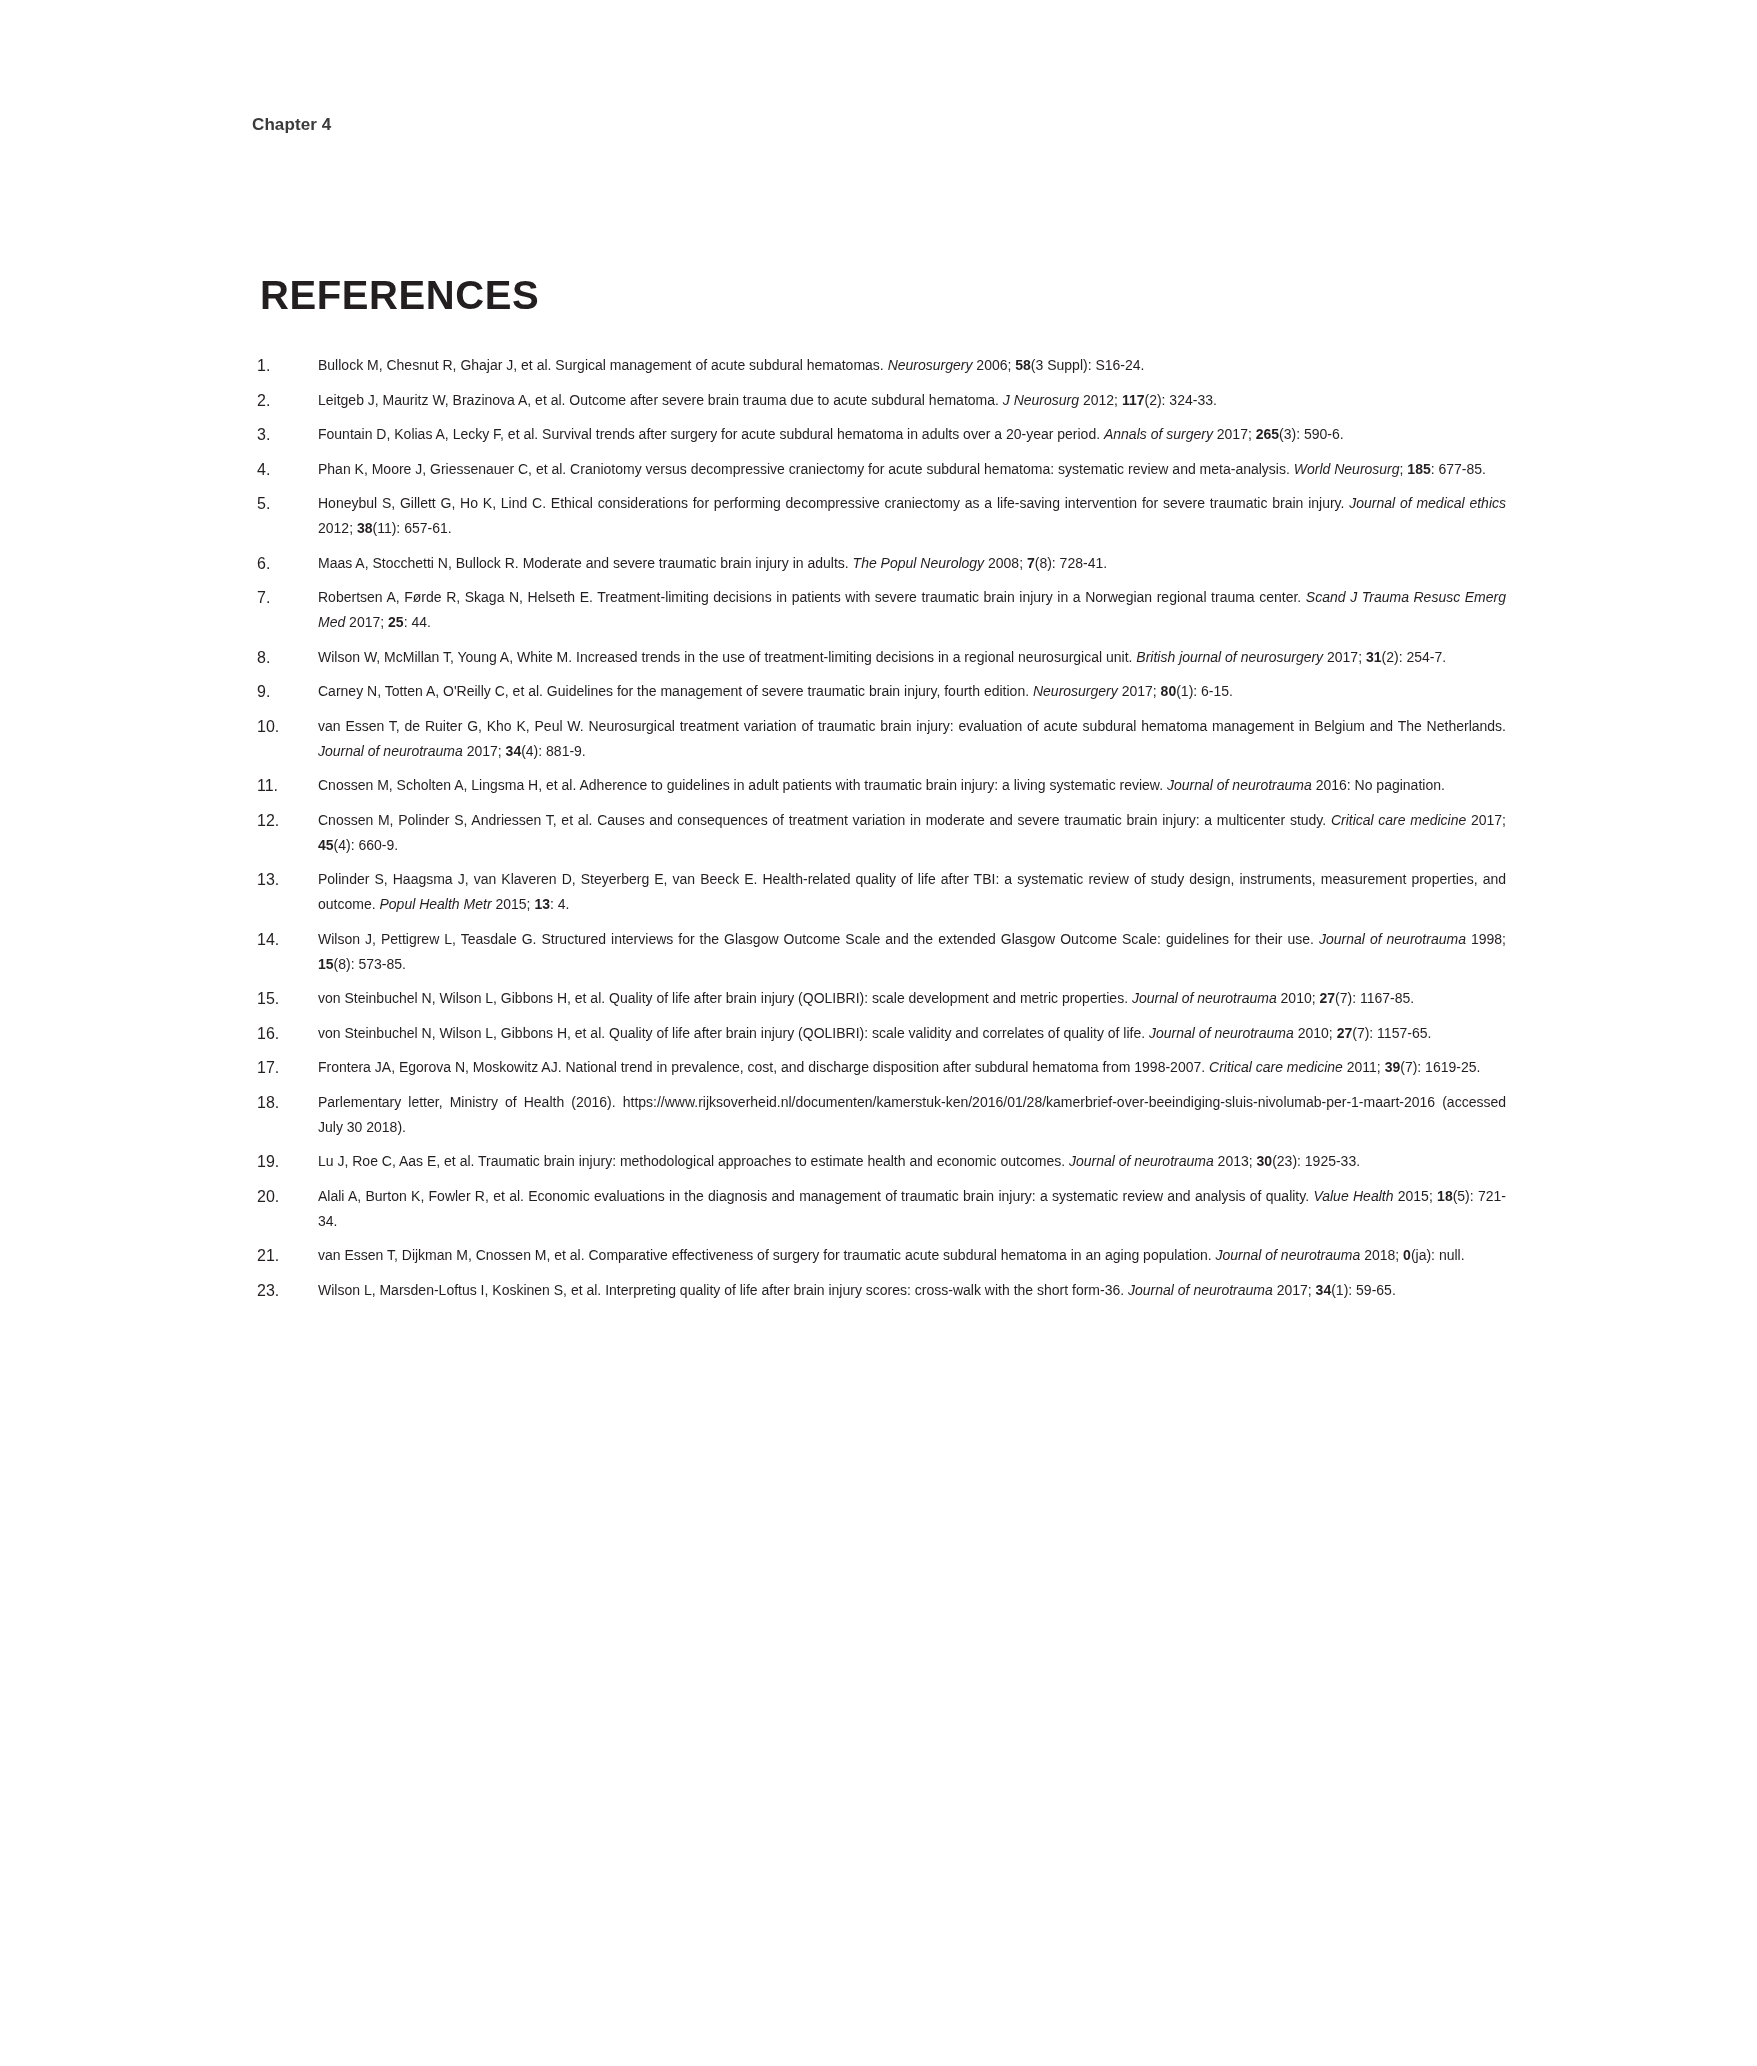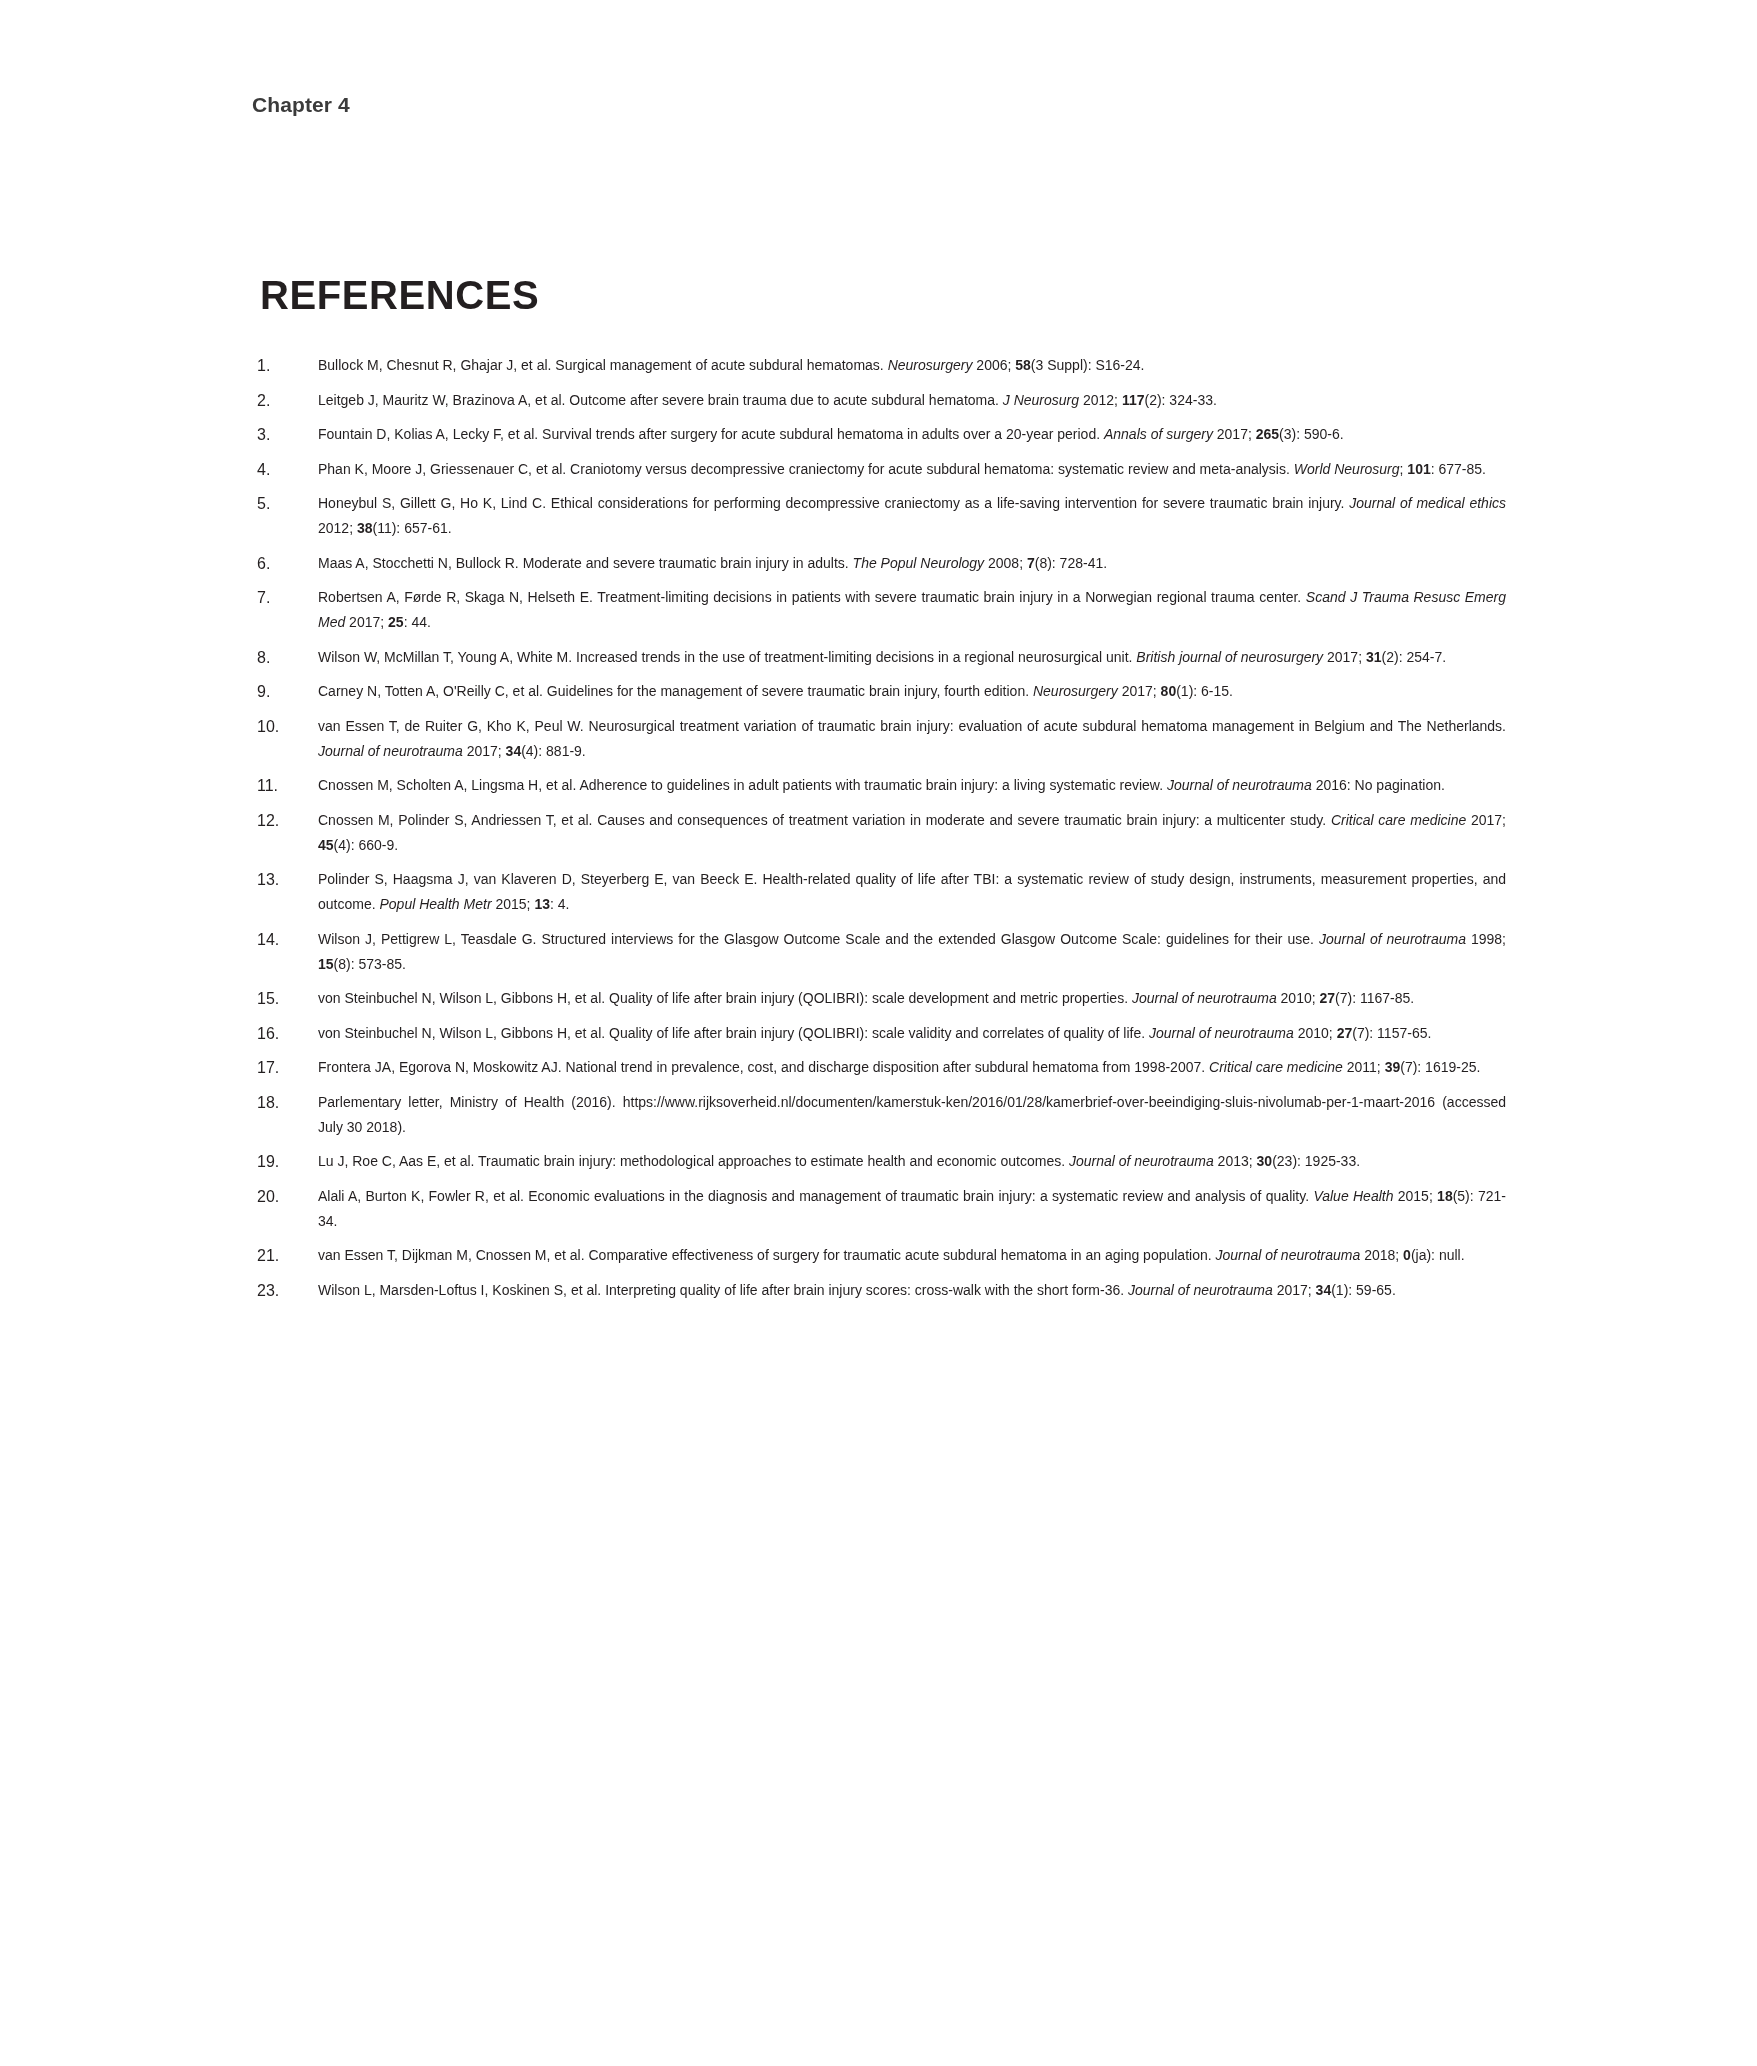--- a/index.html
+++ b/index.html
@@ -16,22 +16,22 @@
     height: 2479px;
     position: relative;
     background: #ffffff;
     box-sizing: border-box;
     padding: 0;
     overflow: hidden;
   }
   .running-head {
     position: absolute;
     left: 252px;
-    top: 93px;
-    font-size: 21px;
+    top: 115px;
+    font-size: 17px;
     font-weight: bold;
     letter-spacing: 0.1px;
     color: #3b3b3b;
   }
   .title {
     position: absolute;
     left: 260px;
     top: 246px;
     font-size: 40px;
     font-weight: bold;
@@ -92,21 +92,21 @@
       <div class="ref">
         <div class="ref-num">2.</div>
         <div class="ref-text">Leitgeb J, Mauritz W, Brazinova A, et al. Outcome after severe brain trauma due to acute subdural hematoma. <i>J Neurosurg</i> 2012; <b>117</b>(2): 324-33.</div>
       </div>
       <div class="ref">
         <div class="ref-num">3.</div>
         <div class="ref-text">Fountain D, Kolias A, Lecky F, et al. Survival trends after surgery for acute subdural hematoma in adults over a 20-year period. <i>Annals of surgery</i> 2017; <b>265</b>(3): 590-6.</div>
       </div>
       <div class="ref">
         <div class="ref-num">4.</div>
-        <div class="ref-text">Phan K, Moore J, Griessenauer C, et al. Craniotomy versus decompressive craniectomy for acute subdural hematoma: systematic review and meta-analysis. <i>World Neurosurg</i>; <b>101</b>: 677-85.</div>
+        <div class="ref-text">Phan K, Moore J, Griessenauer C, et al. Craniotomy versus decompressive craniectomy for acute subdural hematoma: systematic review and meta-analysis. <i>World Neurosurg</i>; <b>185</b>: 677-85.</div>
       </div>
       <div class="ref">
         <div class="ref-num">5.</div>
         <div class="ref-text">Honeybul S, Gillett G, Ho K, Lind C. Ethical considerations for performing decompressive craniectomy as a life-saving intervention for severe traumatic brain injury. <i>Journal of medical ethics</i> 2012; <b>38</b>(11): 657-61.</div>
       </div>
       <div class="ref">
         <div class="ref-num">6.</div>
         <div class="ref-text">Maas A, Stocchetti N, Bullock R. Moderate and severe traumatic brain injury in adults. <i>The Popul Neurology</i> 2008; <b>7</b>(8): 728-41.</div>
       </div>
       <div class="ref">

